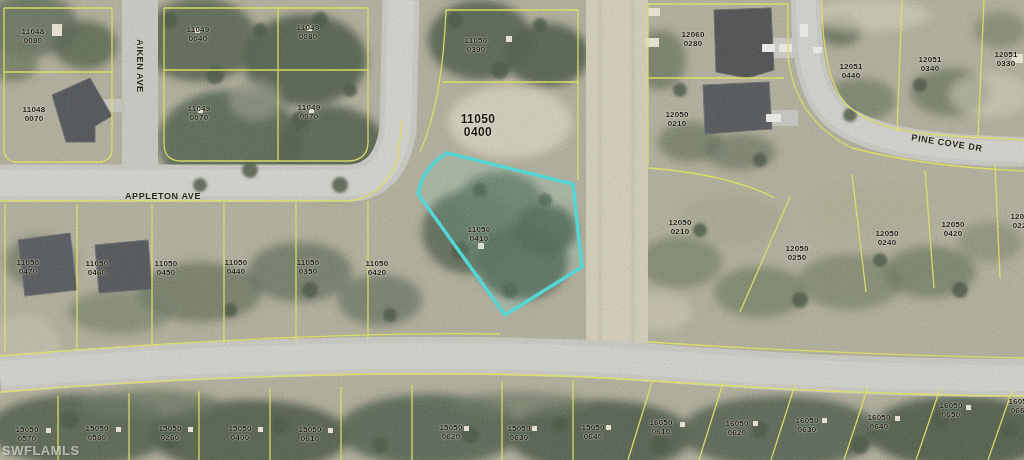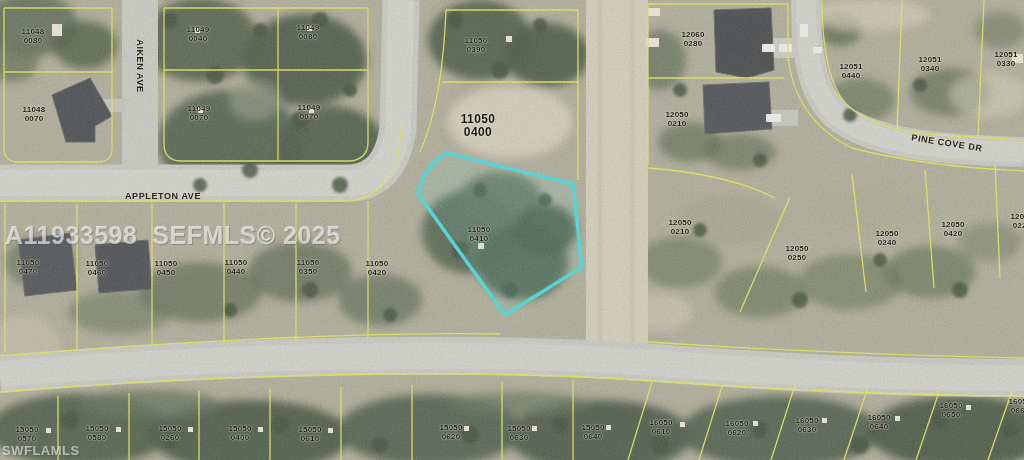--- a/index.html
+++ b/index.html
@@ -364,15 +364,14 @@
         <div>16050</div>
         <div>0660</div>
       </div>
     </div>
   <div id="street-labels">
       <div class="slabel" style="left: 140px; top: 66px; transform: translate(-50%, -50%) rotate(90deg);">AIKEN AVE</div>
       <div class="slabel" style="left: 163px; top: 196px; transform: translate(-50%, -50%) rotate(0deg);">APPLETON AVE</div>
       <div class="slabel" style="left: 947px; top: 143px; transform: translate(-50%, -50%) rotate(9deg);">PINE COVE DR</div>
     </div>
 
-  <div class="wmark">A11933598  SEFMLS© 2025</div>
   <div class="brand">SWFLAMLS</div>
 </div>
 
 </body></html>

